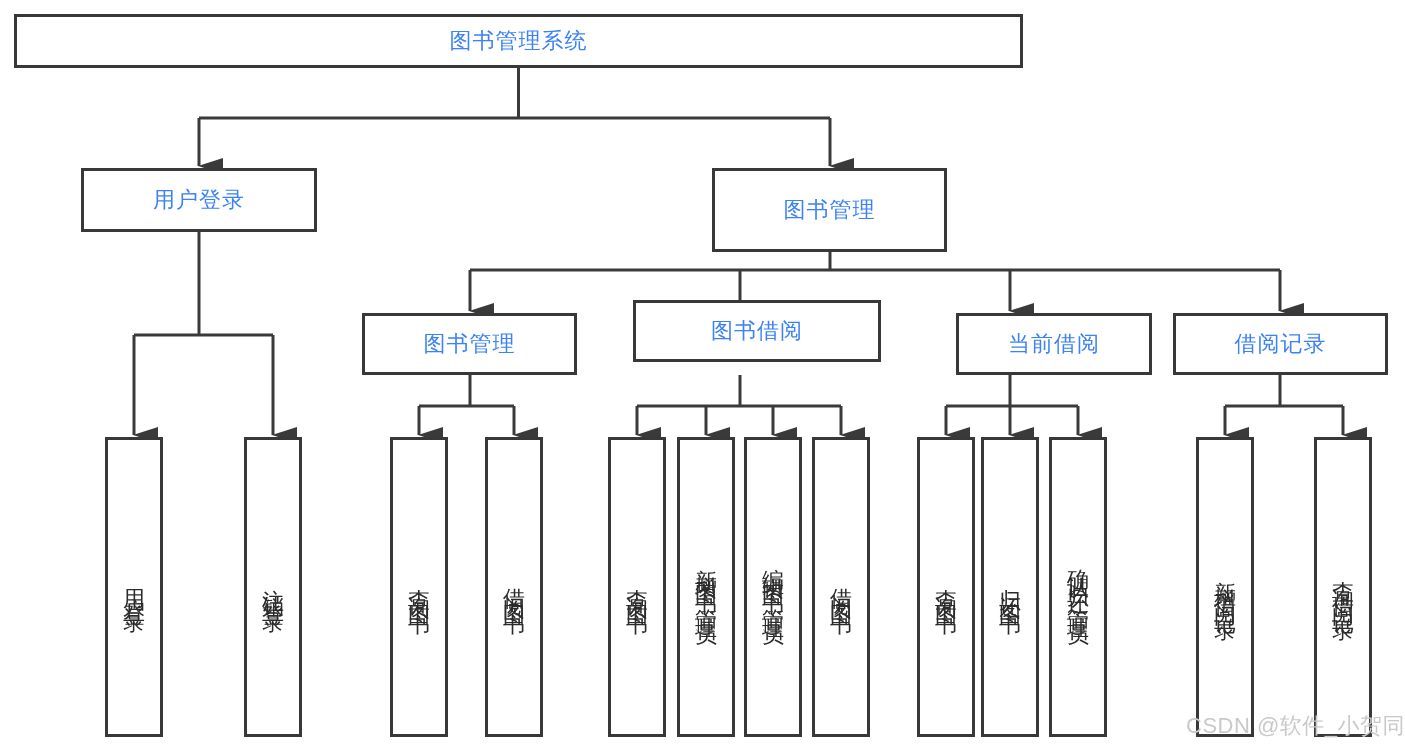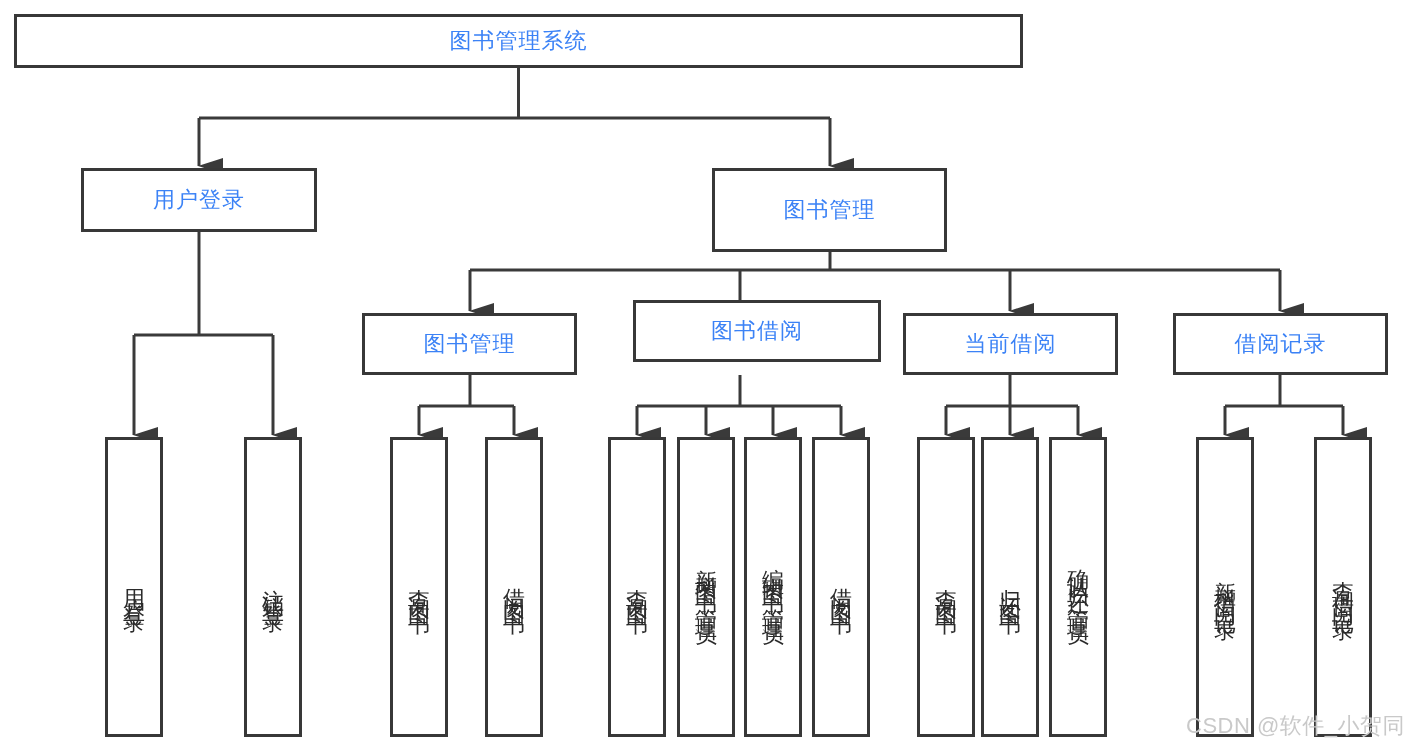--- a/index.html
+++ b/index.html
@@ -127,21 +127,21 @@
   <div class="node" style="left:712px; top:168px; width:235px; height:84px">
     <span class="lbl">图书管理</span>
   </div>
 
   <div class="node" style="left:362px; top:313px; width:215px; height:62px">
     <span class="lbl">图书管理</span>
   </div>
   <div class="node" style="left:633px; top:300px; width:248px; height:62px">
     <span class="lbl">图书借阅</span>
   </div>
-  <div class="node" style="left:903px; top:313px; width:215px; height:62px">
+  <div class="node" style="left:956px; top:313px; width:196px; height:62px">
     <span class="lbl">当前借阅</span>
   </div>
   <div class="node" style="left:1173px; top:313px; width:215px; height:62px">
     <span class="lbl">借阅记录</span>
   </div>
 
   <div class="leaf" style="left:105px; top:437px">
     <span class="vlbl">用户登录</span>
   </div>
   <div class="leaf" style="left:244px; top:437px">

